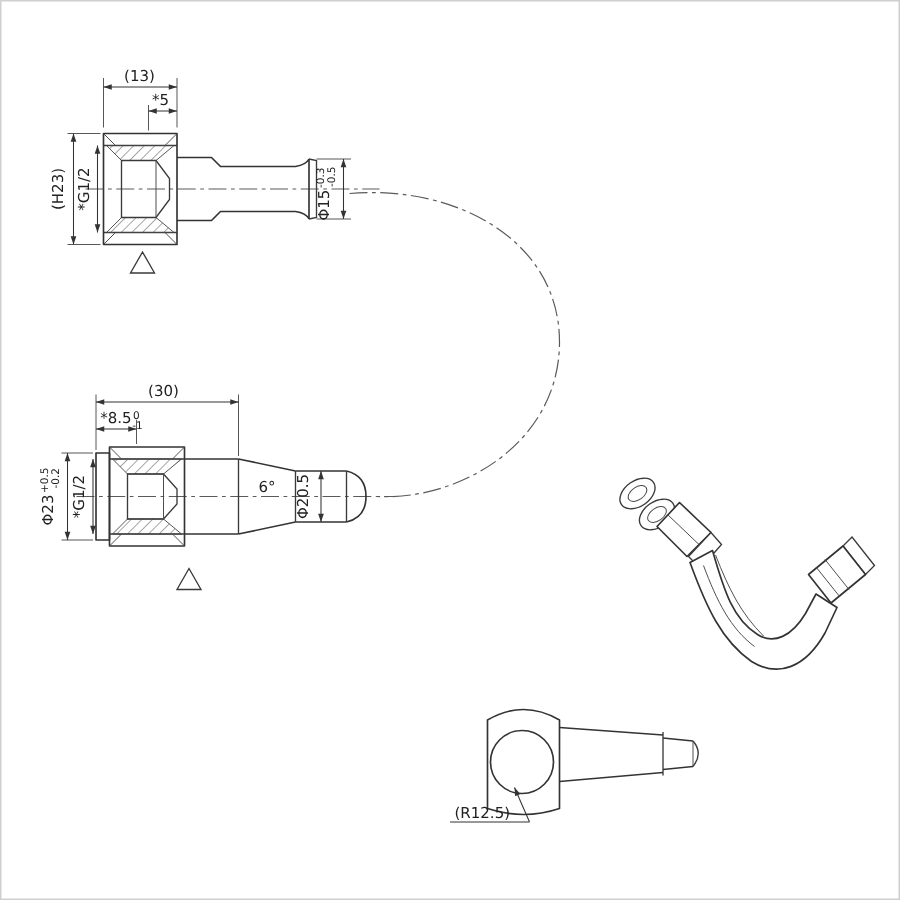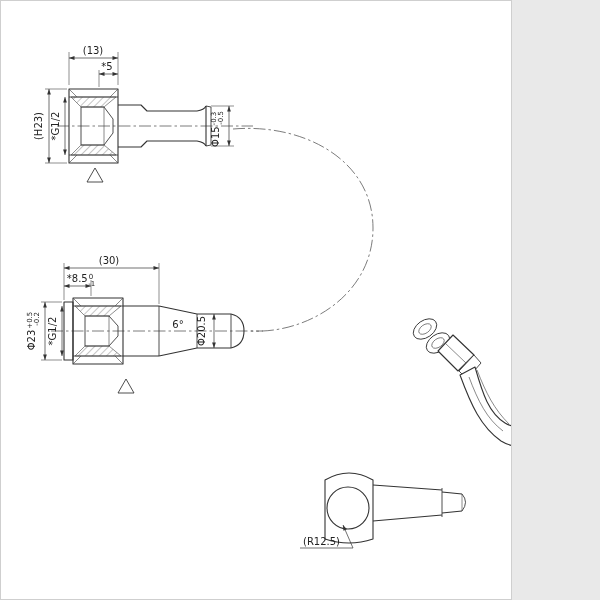--- a/index.html
+++ b/index.html
@@ -1,18 +1,18 @@
 <!DOCTYPE html>
 <html><head>
 <meta charset="utf-8">
 <style>
   html,body { margin:0; padding:0; background:#e9e9e9; }
   #sheet {
     position:relative;
-    width:512px; height:600px;
+    width:600px; height:600px;
     background:#ffffff;
     border:1px solid #cfcfcf;
     box-sizing:border-box;
     overflow:hidden;
     font-family:"DejaVu Sans", sans-serif;
   }
   svg { position:absolute; left:0; top:0; }
   .outline { stroke:#333; stroke-width:1.1; fill:none; stroke-linejoin:round; }
   .med     { stroke:#3a3a3a; stroke-width:0.9; fill:none; }
   .thin    { stroke:#4a4a4a; stroke-width:0.65; fill:none; }

